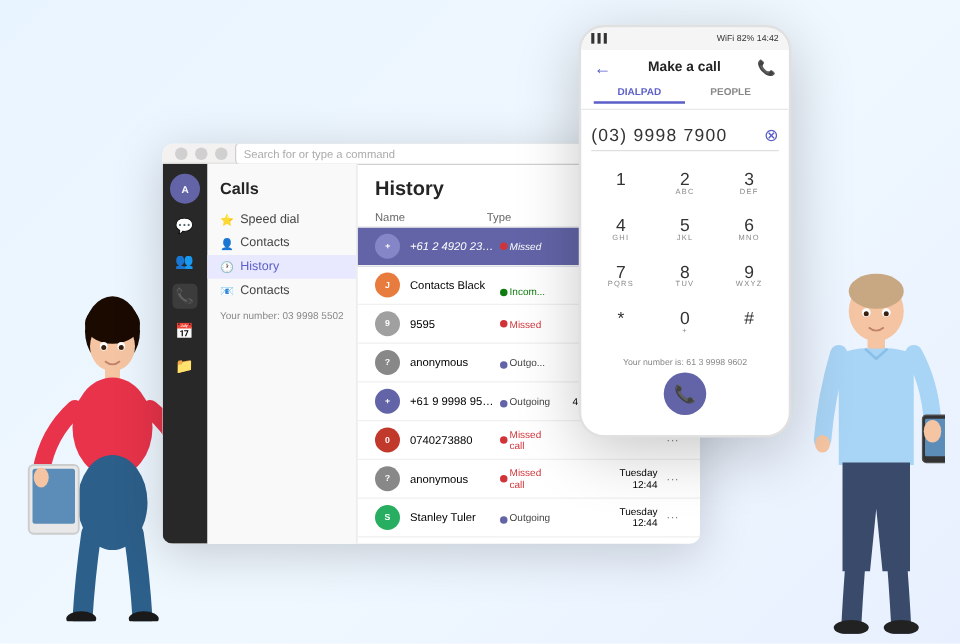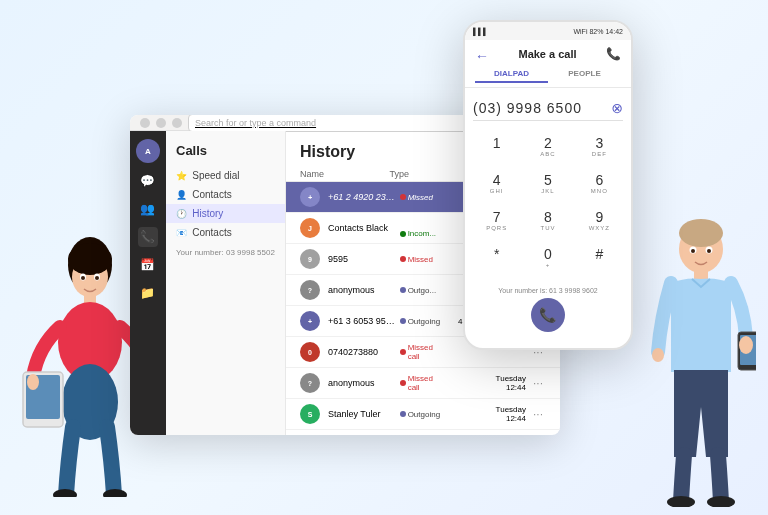--- a/index.html
+++ b/index.html
@@ -35,21 +35,20 @@
     }
 
     .window-titlebar {
       background: #f3f2f1;
       height: 16px;
       display: flex;
       align-items: center;
       padding: 0 10px;
       border-bottom: 1px solid #e0e0e0;
       gap: 6px;
-      text-decoration: underline;
     }
 
     .titlebar-dot {
       width: 10px;
       height: 10px;
       border-radius: 50%;
       background: #d0d0d0;
     }
 
     .titlebar-search {
@@ -442,20 +441,21 @@
     }
 
     .history-row.missed .row-type {
       color: #d13438;
     }
     .history-row.missed .type-dot {
       background: #d13438;
     }
     .history-row.outgoing .row-type {
       color: #444;
+      align-items: flex-end;
     }
     .history-row.outgoing .type-dot {
       background: #6264a7;
     }
     .history-row.incoming .row-type {
       color: #107c10;
       margin-top: 11px;
     }
     .history-row.incoming .type-dot {
       background: #107c10;
@@ -639,21 +639,21 @@
     <div class="row-type">
       <span class="type-dot"></span>
       <span>Outgo...</span>
     </div>
     <div class="row-dur"></div>
     <div class="row-date"></div>
     <div class="row-more">···</div>
   </div>
           <div class="history-row outgoing">
     <div class="row-avatar" style="background:#6264a7">+</div>
-    <div class="row-name">+61 3 6053 9502</div>
+    <div class="row-name">+61 9 9998 9502</div>
     <div class="row-type">
       <span class="type-dot"></span>
       <span>Outgoing</span>
     </div>
     <div class="row-dur">4 m</div>
     <div class="row-date">Tuesday 12:50</div>
     <div class="row-more">···</div>
   </div>
           <div class="history-row missed">
     <div class="row-avatar" style="background:#c0392b">0</div>
@@ -710,21 +710,21 @@
       <span class="phone-call-icon">📞</span>
     </div>
     <div class="phone-tabs">
       <div class="phone-tab active">DIALPAD</div>
       <div class="phone-tab">PEOPLE</div>
     </div>
   </div>
 
   <div class="dialpad-body">
     <div class="number-display">
-      <span class="number-text">(03) 9998 6500</span>
+      <span class="number-text">(03) 9998 7900</span>
       <span class="number-clear">⊗</span>
     </div>
 
     <div class="dialpad-grid" id="dialpad-grid-container">
     <div class="dial-key">
     <span class="dial-num">1</span>
     <span class="dial-letters"></span>
   </div>
         <div class="dial-key">
     <span class="dial-num">2</span>

